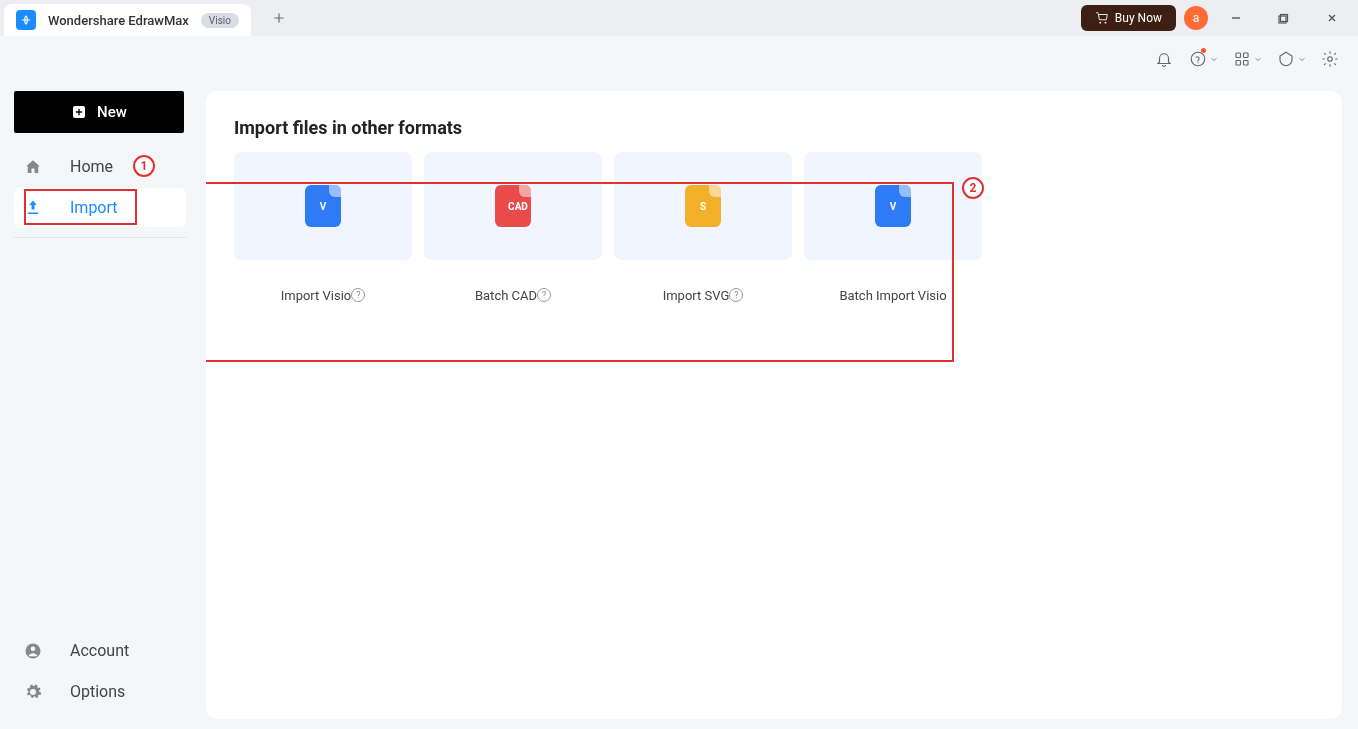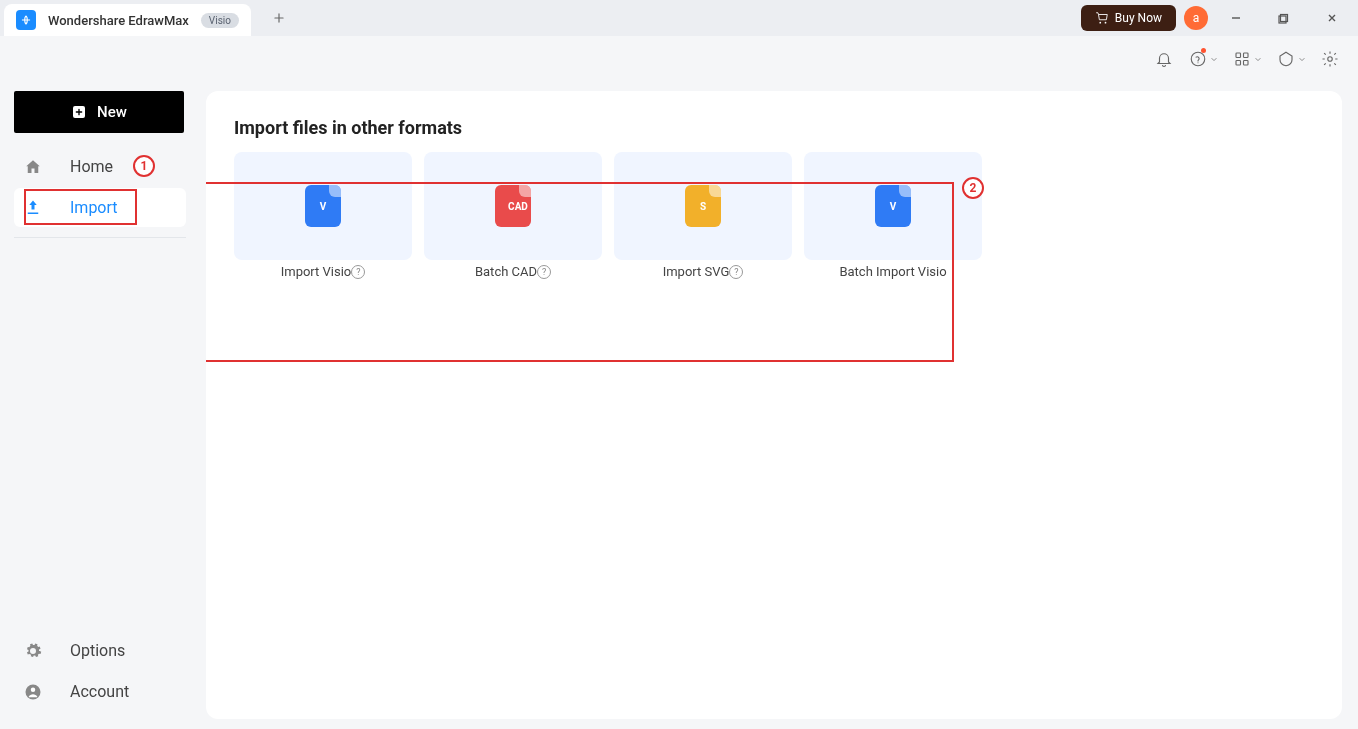--- a/index.html
+++ b/index.html
@@ -49,21 +49,21 @@
     .content { flex: 1; margin: 10px 16px 10px 6px; background: #fff; border-radius: 12px; padding: 26px 28px; position: relative; overflow: hidden; }
     .page-title { font-size: 18px; font-weight: 700; color: #222; margin-bottom: 14px; }
     .page-desc { font-size: 13px; color: #555; margin-bottom: 24px; }
 
     .cards { display: flex; gap: 12px; }
     .card { width: 178px; display: flex; flex-direction: column; align-items: center; cursor: pointer; }
     .thumb { width: 100%; height: 108px; background: #f0f5ff; border-radius: 8px; display: flex; align-items: center; justify-content: center; }
     .thumb-inner { width: 36px; height: 42px; position: relative; }
     .file-shape { width: 100%; height: 100%; border-radius: 6px; display: flex; align-items: center; justify-content: center; color: #fff; font-size: 10px; font-weight: 700; position: relative; }
     .file-shape::before { content: ''; position: absolute; top: 0; right: 0; width: 12px; height: 12px; background: rgba(255,255,255,0.5); border-radius: 0 6px 0 6px; }
-    .card-label { margin-top: 4px; font-size: 13px; color: #444; display: flex; align-items: center; }
+    .card-label { margin-top: 28px; font-size: 13px; color: #444; display: flex; align-items: flex-start; }
     .help-icon { width: 14px; height: 14px; border: 1px solid #999; border-radius: 50%; display: inline-flex; align-items: center; justify-content: center; font-size: 9px; color: #888; }
   </style>
 </head>
 <body>
 
 <div class="titlebar">
   <div class="tab-active">
     <span class="app-logo">
       <svg viewBox="0 0 24 24" fill="none">
           <path d="M5 12h14M12 5c3 3 3 11 0 14M12 5c-3 3-3 11 0 14" stroke="#fff" stroke-width="2"></path>
@@ -176,32 +176,32 @@
       <svg viewBox="0 0 24 24" fill="currentColor">
           <path d="M5 20h14v-2H5v2zM12 2L7 8h3v6h4V8h3l-5-6z"></path>
         </svg>
       <span>Import</span>
     </div>
     <hr class="nav-divider">
 
     <div class="nav-bottom">
       <div class="nav-item">
         <svg viewBox="0 0 24 24" fill="#888">
-            <path d="M12 8a4 4 0 100 8 4 4 0 000-8zm9 4l2 1-1 3-2-.5-1.5 1.5.5 2-3 1-1-2h-2l-1 2-3-1 .5-2L7 16l-2 .5-1-3 2-1v-2l-2-1 1-3 2 .5L8.5 5 8 3l3-1 1 2h2l1-2 3 1-.5 2L19 6.5l2-.5 1 3-2 1v2z"></path>
-          </svg>
-        <span>Options</span>
-      </div>
-      <div class="nav-item">
-        <svg viewBox="0 0 24 24" fill="#888">
             <circle cx="12" cy="12" r="10"></circle>
             <circle cx="12" cy="9" r="3" fill="#fff"></circle>
             <path d="M6 19c1-3 4-4 6-4s5 1 6 4" fill="#fff"></path>
           </svg>
         <span>Account</span>
       </div>
+      <div class="nav-item">
+        <svg viewBox="0 0 24 24" fill="#888">
+            <path d="M12 8a4 4 0 100 8 4 4 0 000-8zm9 4l2 1-1 3-2-.5-1.5 1.5.5 2-3 1-1-2h-2l-1 2-3-1 .5-2L7 16l-2 .5-1-3 2-1v-2l-2-1 1-3 2 .5L8.5 5 8 3l3-1 1 2h2l1-2 3 1-.5 2L19 6.5l2-.5 1 3-2 1v2z"></path>
+          </svg>
+        <span>Options</span>
+      </div>
     </div>
 
     <div class="annotation-box" style="top:189px; left:24px; width:113px; height:36px;"></div>
     <div class="annotation-circle" style="top:155px; left:133px;">1</div>
   </div>
 
   <div class="content">
     <div class="page-title">Import files in other formats</div>
 
     <div class="cards">

